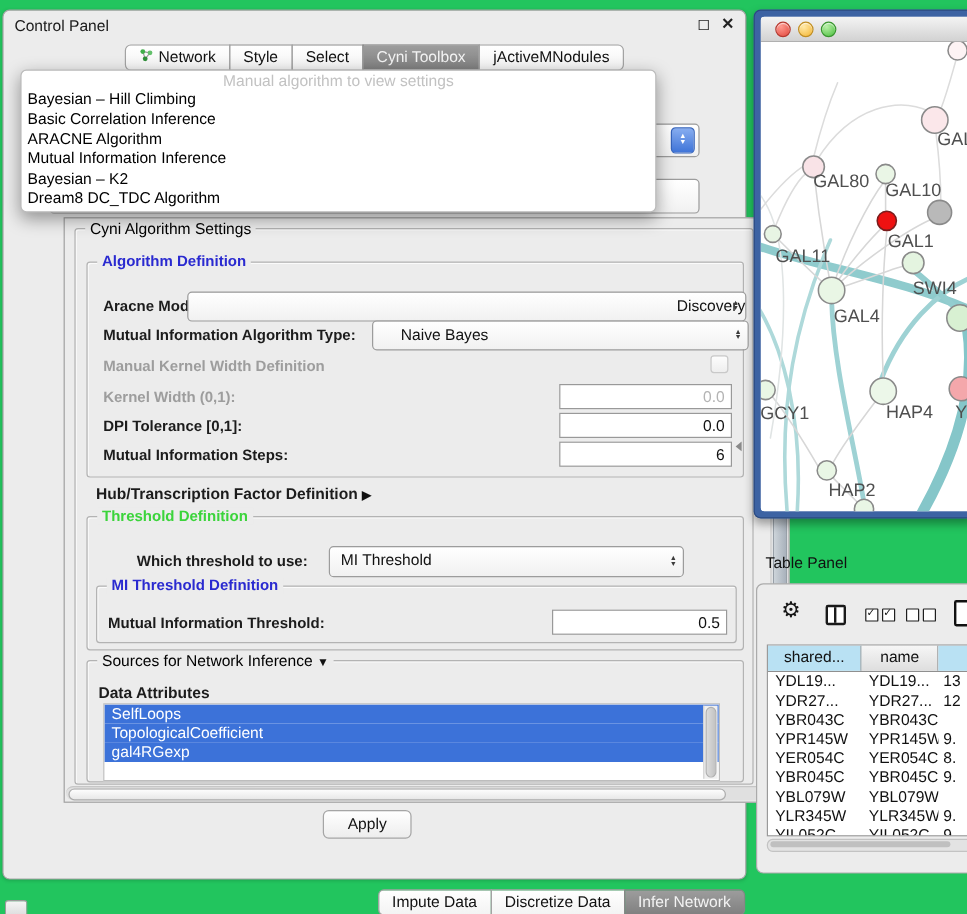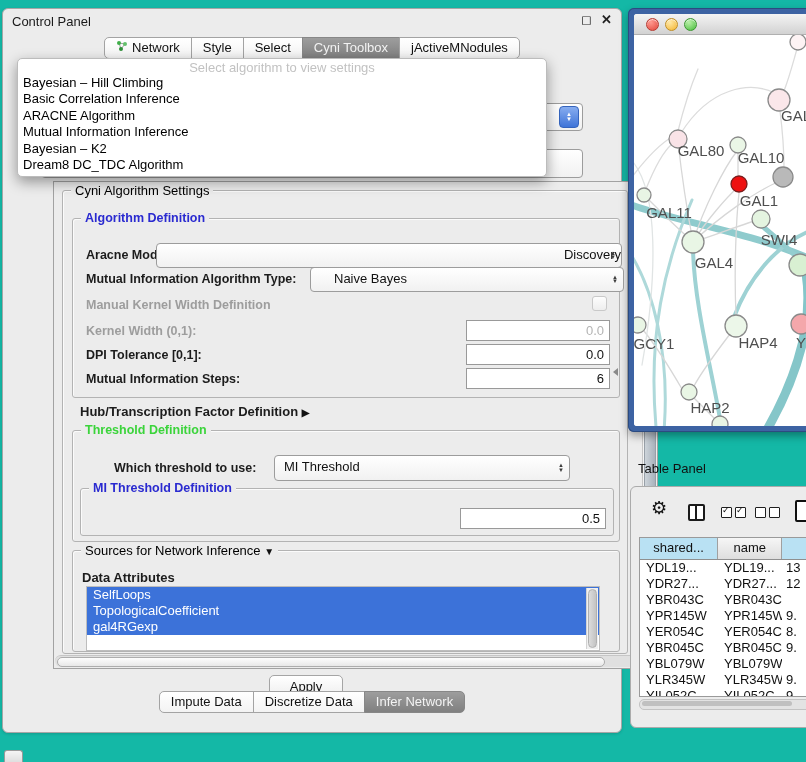--- a/index.html
+++ b/index.html
@@ -1,30 +1,30 @@
 <!DOCTYPE html>
 <html><head>
 <meta charset="utf-8">
 <style>
   html,body{margin:0;padding:0;}
   body{font-family:"Liberation Sans",sans-serif;background:#e9e9e9;}
-  #stage{position:relative;width:806px;height:762px;overflow:hidden;background:#14b8a6;}
+  #stage{position:relative;width:806px;height:762px;overflow:hidden;background:#22c55e;}
 
   
   .cp{position:absolute;left:2px;top:8px;width:618px;height:723px;background:#ececec;
       border:1px solid #a6a6a6;border-radius:6px;box-shadow:0 1px 3px rgba(0,0,0,.15);}
   .cp-title{position:absolute;left:9px;top:5px;font-size:13px;color:#1a1a1a;}
   .wb{position:absolute;top:3px;font-size:13px;color:#222;cursor:default;}
   #wb-float{left:578px;}
   #wb-close{left:598px;font-weight:bold;}
 
   
   .tabbar{position:absolute;left:0;right:0;display:flex;justify-content:center;height:22px;}
   #cp-tabs{top:28px;}
-  #cp-bottom-tabs{top:682px;}
+  #cp-bottom-tabs{top:732px;justify-content:flex-end;}
   .seg{border:1px solid #a3a3a3;margin-left:-1px;background:linear-gradient(#ffffff,#f3f3f3);
        line-height:20px;padding:0 11px;font-size:13px;color:#111;display:flex;align-items:center;gap:4px;white-space:nowrap;}
   .seg:first-child{border-radius:5px 0 0 5px;margin-left:0;}
   .seg:last-child{border-radius:0 5px 5px 0;}
   .seg.sel{background:linear-gradient(#9d9d9d,#808080);color:#f3f3f3;border-color:#878787;}
 
   
   .popup{position:absolute;left:14px;top:49px;width:528px;background:#fff;border:1px solid #bcbcbc;
          border-radius:5px;box-shadow:0 5px 14px rgba(0,0,0,.38);z-index:30;padding-bottom:3px;}
   .ph{text-align:center;color:#c2c2c2;font-size:13px;line-height:15px;padding-top:1px;}
@@ -158,21 +158,21 @@
       <span class="cap">
         <span>▲</span>
           <span>▼</span>
       </span>
     </div>
     <div class="mcombo" id="combo-net">
       <span class="val dim">gal-filtered.sif default node</span>
     </div>
 
     <div class="popup">
-      <div class="ph">Select algorithm to view settings</div>
+      <div class="ph">Manual algorithm to view settings</div>
       <div id="popup-items">
           <div class="pitem">Bayesian – Hill Climbing</div>
           <div class="pitem">Basic Correlation Inference</div>
           <div class="pitem bold">ARACNE Algorithm</div>
           <div class="pitem">Mutual Information Inference</div>
           <div class="pitem">Bayesian – K2</div>
           <div class="pitem">Dream8 DC_TDC Algorithm</div>
         </div>
     </div>
 
@@ -221,20 +221,21 @@
       <div class="mcombo" style="left:220px;top:273px;width:294px;height:24px;line-height:22px;z-index:2;">
         <span class="val">MI Threshold</span>
         <span class="stp">
             <span>▲</span>
             <span>▼</span>
           </span>
       </div>
       <div class="grp" style="left:26px;top:306px;width:532px;height:46px;">
         <span class="gt blue">MI Threshold Definition</span>
       </div>
+      <span class="flabel" style="left:36px;top:330px;">Mutual Information Threshold:</span>
       <span class="tf" style="left:406px;top:326px;width:139px;">0.5</span>
 
       <div class="grp" style="left:18px;top:368px;width:546px;height:100px;">
         <span class="gt" style="font-size:13px;">
           <span>Sources for Network Inference</span>
           <span class="tri">▼</span>
         </span>
       </div>
       <span class="flabel" style="left:28px;top:388px;font-size:13px;">Data Attributes</span>
       <div class="attr-list">

